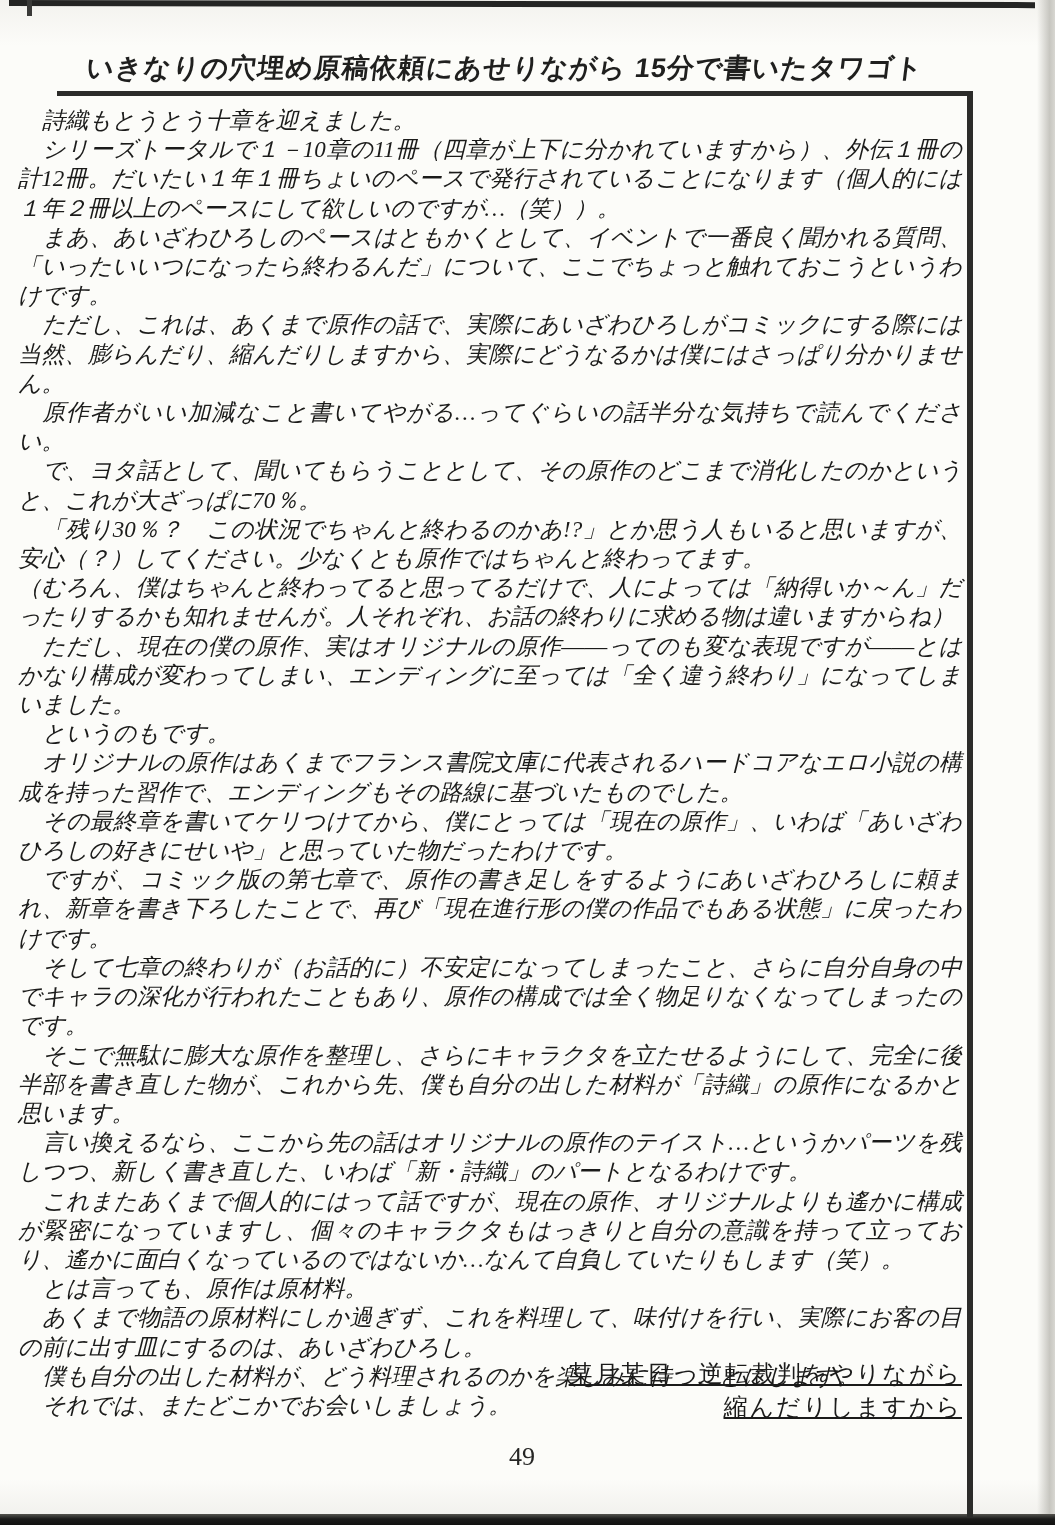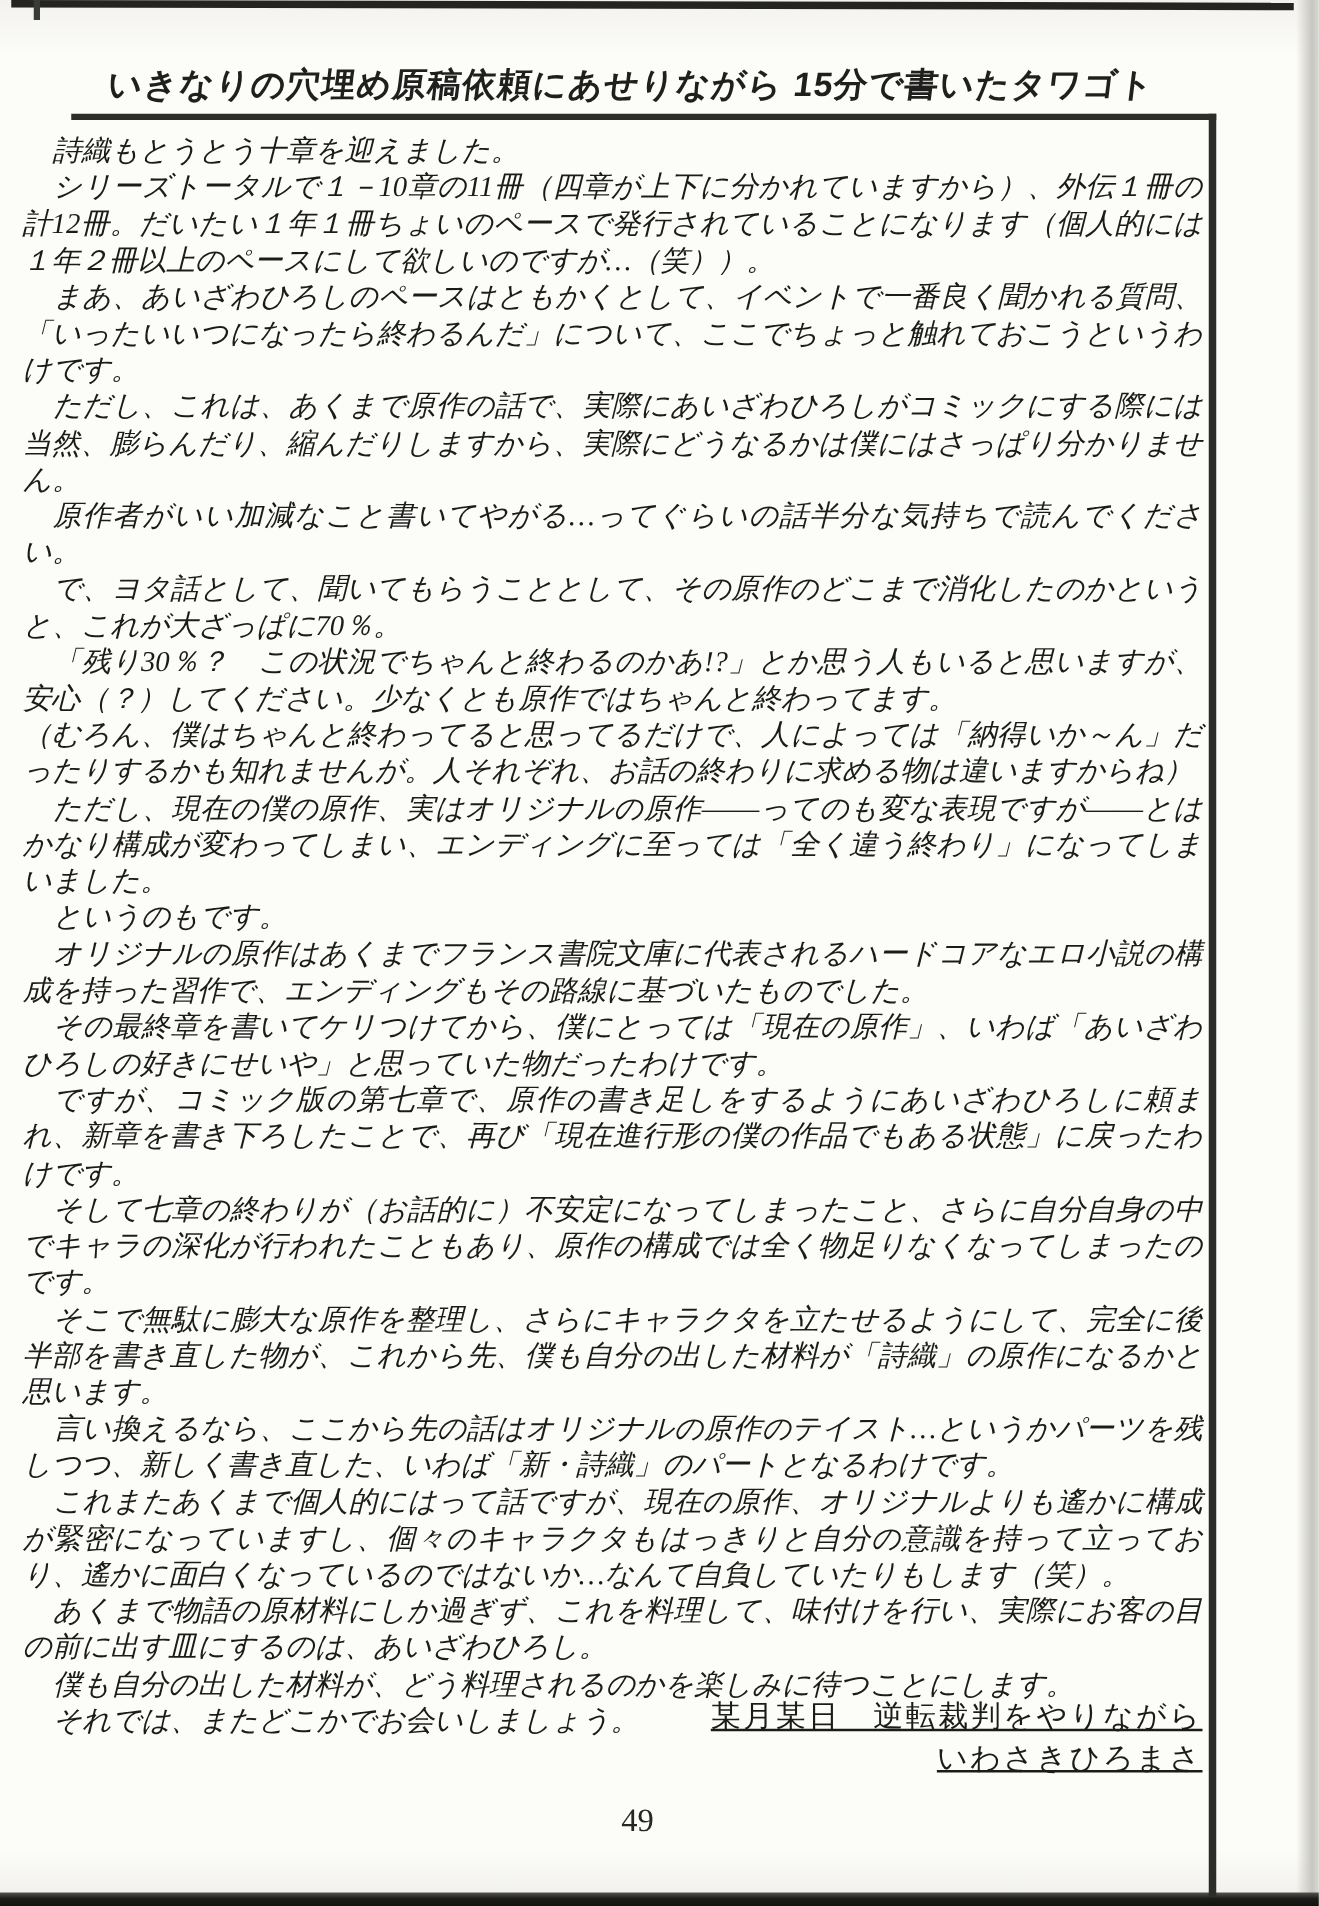--- a/index.html
+++ b/index.html
@@ -62,21 +62,21 @@
   
   .signature {
     position: absolute; right: 93px; top: 1358px;
     text-align: right;
     font-size: 24px; line-height: 33px; letter-spacing: 2px;
     color: #1b1b1a;
     text-decoration: underline;
   }
   
   .pageno {
-    position: absolute; left: 0; top: 1442px; width: 1020px;
+    position: absolute; left: 12px; top: 1442px; width: 1020px;
     text-align: center;
     font-size: 26px; color: #262625;
   }
 </style>
 </head>
 <body>
 
 <div class="scan">
 
   <div class="edge-top"></div>
@@ -100,25 +100,26 @@
     <p class="flush">（むろん、僕はちゃんと終わってると思ってるだけで、人によっては「納得いか～ん」だったりするかも知れませんが。人それぞれ、お話の終わりに求める物は違いますからね）</p>
     <p>ただし、現在の僕の原作、実はオリジナルの原作――ってのも変な表現ですが――とはかなり構成が変わってしまい、エンディングに至っては「全く違う終わり」になってしまいました。</p>
     <p>というのもです。</p>
     <p>オリジナルの原作はあくまでフランス書院文庫に代表されるハードコアなエロ小説の構成を持った習作で、エンディングもその路線に基づいたものでした。</p>
     <p>その最終章を書いてケリつけてから、僕にとっては「現在の原作」、いわば「あいざわひろしの好きにせいや」と思っていた物だったわけです。</p>
     <p>ですが、コミック版の第七章で、原作の書き足しをするようにあいざわひろしに頼まれ、新章を書き下ろしたことで、再び「現在進行形の僕の作品でもある状態」に戻ったわけです。</p>
     <p>そして七章の終わりが（お話的に）不安定になってしまったこと、さらに自分自身の中でキャラの深化が行われたこともあり、原作の構成では全く物足りなくなってしまったのです。</p>
     <p>そこで無駄に膨大な原作を整理し、さらにキャラクタを立たせるようにして、完全に後半部を書き直した物が、これから先、僕も自分の出した材料が「詩織」の原作になるかと思います。</p>
     <p>言い換えるなら、ここから先の話はオリジナルの原作のテイスト…というかパーツを残しつつ、新しく書き直した、いわば「新・詩織」のパートとなるわけです。</p>
     <p>これまたあくまで個人的にはって話ですが、現在の原作、オリジナルよりも遙かに構成が緊密になっていますし、個々のキャラクタもはっきりと自分の意識を持って立っており、遙かに面白くなっているのではないか…なんて自負していたりもします（笑）。</p>
+    <p>とは言っても、原作は原材料。</p>
     <p>あくまで物語の原材料にしか過ぎず、これを料理して、味付けを行い、実際にお客の目の前に出す皿にするのは、あいざわひろし。</p>
     <p>僕も自分の出した材料が、どう料理されるのかを楽しみに待つことにします。</p>
     <p>それでは、またどこかでお会いしましょう。</p>
   </div>
 
   <div class="signature">
     <div>某月某日　逆転裁判をやりながら</div>
-    <div>いわさきひろまさ</div>
+    <div>縮んだりしますから</div>
   </div>
 
   <div class="pageno">49</div>
 
 </div>
 
 </body></html>

